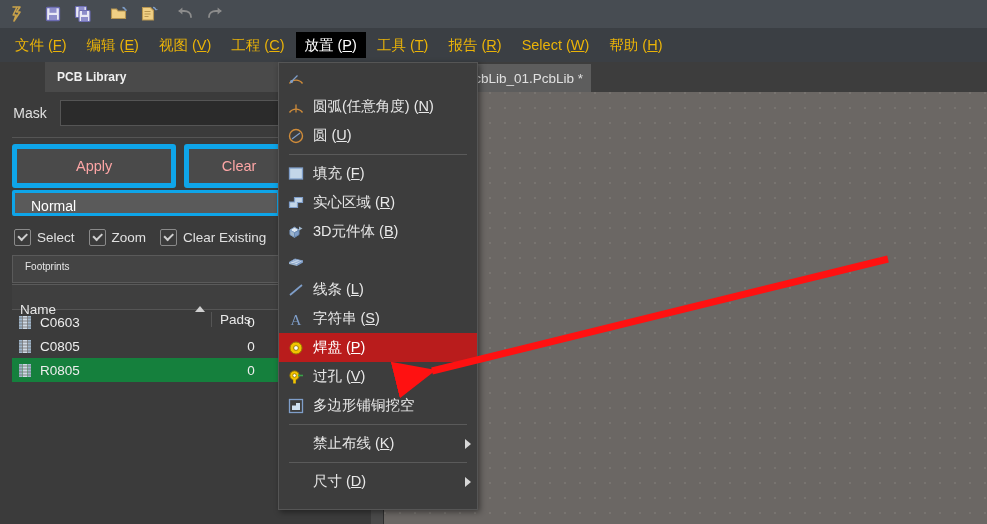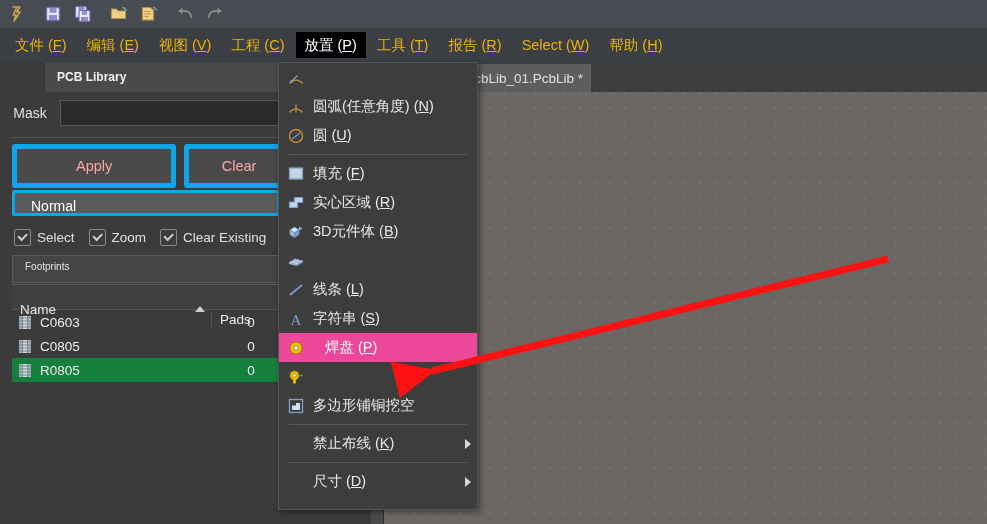--- a/index.html
+++ b/index.html
@@ -116,21 +116,21 @@
   
   #dropdown{
     position:absolute;left:278px;top:62px;width:200px;height:448px;
     background:#3d3d3d;border:1px solid #555;box-sizing:border-box;
     box-shadow:2px 2px 6px rgba(0,0,0,.45);
   }
   .mi{
     height:29px;display:flex;align-items:center;position:relative;
     font-size:14.5px;color:#e8e8e8;white-space:nowrap;
   }
-  .mi.hl{background:#ec4899;color:#ffffff;gap:12px;}
+  .mi.hl{background:#b91c1c;color:#ffffff;}
   .mi .ic{width:34px;display:flex;align-items:center;justify-content:center;flex:0 0 34px;}
   .mi .lb{flex:1;}
   .mi .arw{width:18px;display:flex;align-items:center;justify-content:center;}
   .mi .arw i{
     display:block;width:0;height:0;border-top:5px solid transparent;border-bottom:5px solid transparent;
     border-left:6px solid #d8d8d8;
   }
   .msep{height:1px;background:#5a5a5a;margin:4px 10px;}
   
   #annotation{position:absolute;left:0;top:0;width:987px;height:524px;pointer-events:none;}
@@ -419,20 +419,21 @@
     </div>
     <div class="mi">
       <span class="ic">
         <svg width="20" height="18" viewBox="0 0 20 18">
           <circle cx="8.5" cy="7.5" r="4.6" fill="#f2c400" stroke="#9a7c00" stroke-width="1"></circle>
           <circle cx="8.5" cy="7.5" r="1.8" fill="#ffffff" stroke="#9a7c00" stroke-width=".9"></circle>
           <path d="M8.5 11v4.5" stroke="#f2c400" stroke-width="2.6"></path>
           <path d="M12 7.5h5" stroke="#39a349" stroke-width="1.6"></path>
         </svg>
       </span>
+      <span class="lb"><span>过孔 (</span><span class="acc">V</span><span>)</span></span>
       <span class="arw"></span>
     </div>
     <div class="mi">
       <span class="ic">
         <svg width="20" height="18" viewBox="0 0 20 18">
           <rect x="3.5" y="2.5" width="13" height="13" fill="none" stroke="#7f9ec9" stroke-width="1.3"></rect>
           <path d="M6 13V8.5h4V6h4v7z" fill="#cfe0ef"></path>
         </svg>
       </span>
       <span class="lb"><span>多边形铺铜挖空</span><span class="acc"></span><span></span></span>

